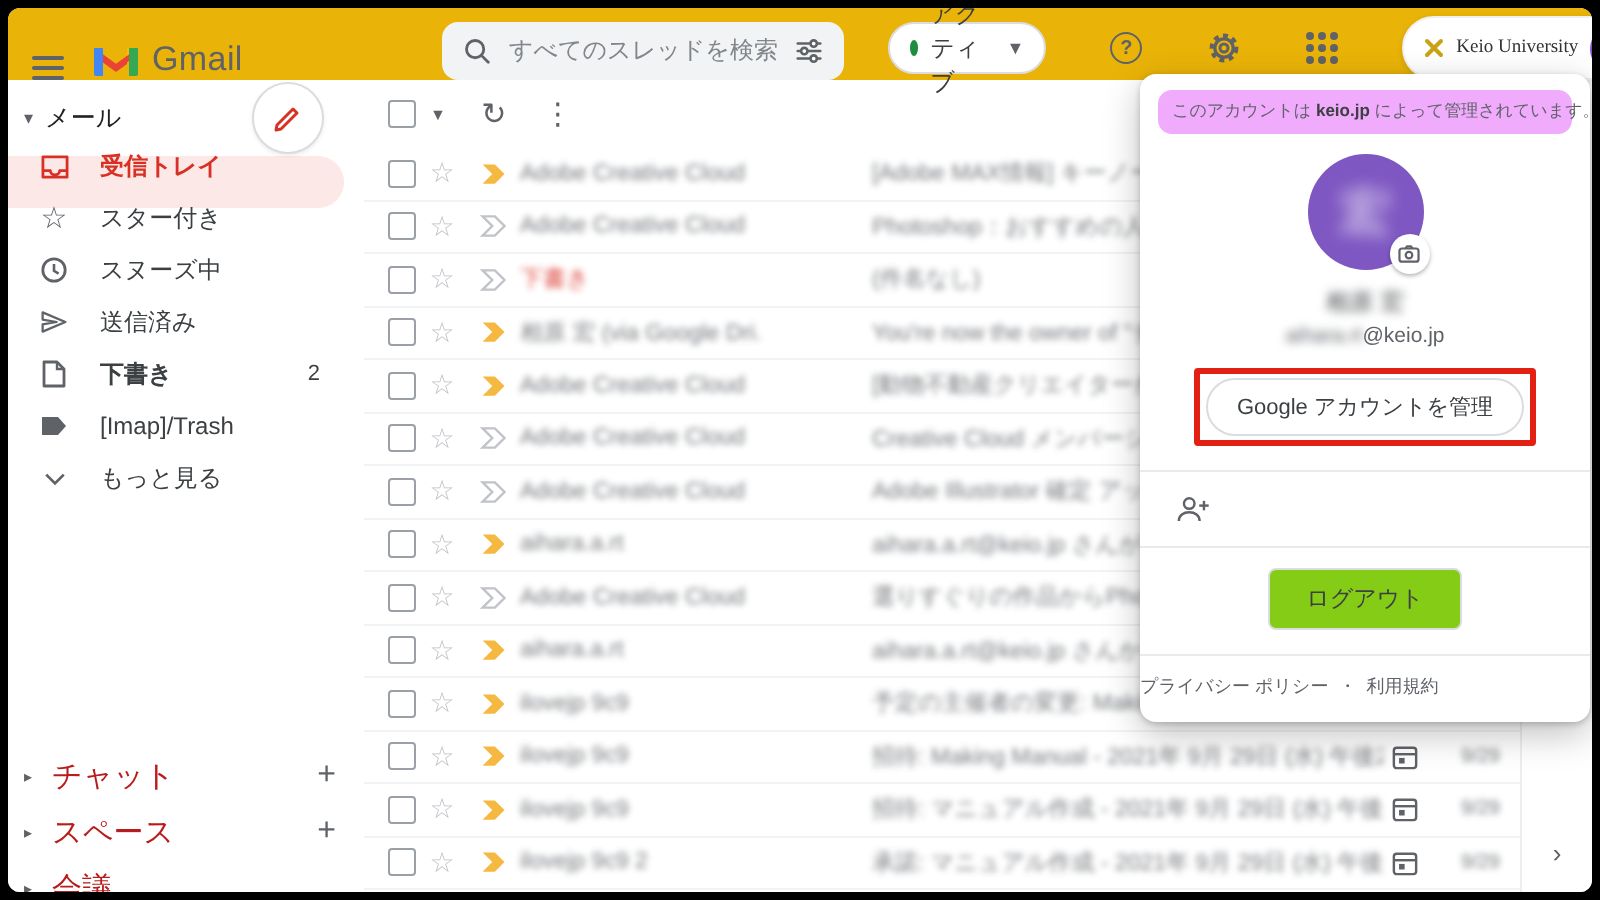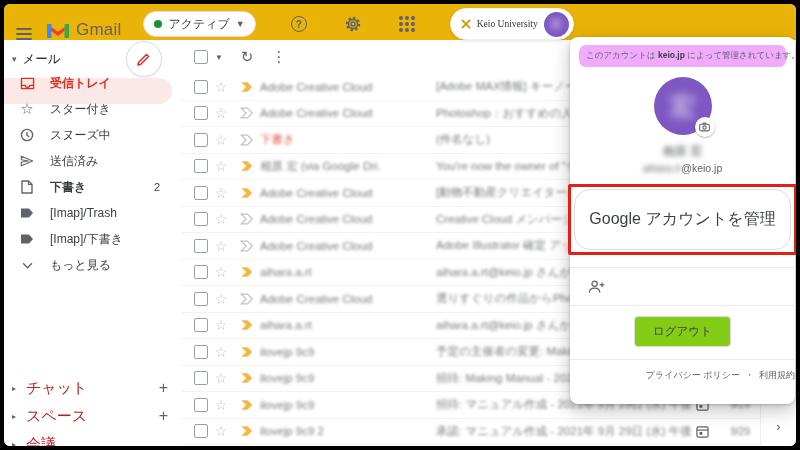--- a/index.html
+++ b/index.html
@@ -77,26 +77,26 @@
   .pav-wrap { display:flex; justify-content:center; margin-top:10px; position:relative; }
   .avatar-lg { width:58px; height:58px; border-radius:50%; background:#7e57c2; display:flex; align-items:center; justify-content:center; color:#fff; font-size:26px; position:relative; }
   .avatar-lg .glyph { filter:blur(4px); }
   .cam-badge { position:absolute; right:-3px; bottom:-2px; width:20px; height:20px; background:#fff; border-radius:50%; box-shadow:0 1px 2px rgba(0,0,0,.3); display:flex; align-items:center; justify-content:center; color:#5f6368; cursor:pointer; }
   .pname { text-align:center; margin-top:8px; font-size:12px; color:#3c4043; }
   .pname span { filter:blur(2.5px); }
   .pemail { text-align:center; font-size:10.5px; color:#5f6368; margin-top:2px; }
   .pemail .pre { filter:blur(2.5px); }
   .manage-wrap { display:flex; justify-content:center; margin:10px 0 12px; }
   .red-annot { border:3px solid #e22014; border-radius:2px; padding:2px 3px; }
-  .manage-btn { border:1px solid #dadce0; background:#fff; border-radius:16px; padding:19px 14px; font-size:16px; color:#3c4043; cursor:pointer; white-space:nowrap; font-family:inherit; }
+  .manage-btn { border:1px solid #dadce0; background:#fff; border-radius:16px; padding:6px 14px; font-size:11px; color:#3c4043; cursor:pointer; white-space:nowrap; font-family:inherit; }
   .pdiv { height:1px; background:#e8eaed; }
   .addacct { display:flex; align-items:center; gap:12px; padding:11px 18px; cursor:pointer; color:#3c4043; font-size:12px; }
   .logout-wrap { display:flex; justify-content:center; padding:10px 0 12px; }
   .logout-btn { border:1px solid #dadce0; background:#84cc16; border-radius:4px; padding:7px 18px; font-size:11.5px; color:#3c4043; cursor:pointer; font-family:inherit; }
-  .pfoot { border-top:1px solid #e8eaed; padding:9px 0 22px; display:flex; justify-content:flex-end; gap:5px; font-size:9px; color:#5f6368; }
+  .pfoot { border-top:1px solid #e8eaed; padding:9px 0 11px; display:flex; justify-content:flex-start; gap:5px; font-size:9px; color:#5f6368; }
   .pfoot a { color:#5f6368; text-decoration:none; cursor:pointer; }
 </style>
 </head>
 <body>
 
 <div class="frame">
 <div class="app">
 
   <div class="header">
     <div class="hamburger">
@@ -106,20 +106,37 @@
         </div>
     <div class="gmail-logo">
       <svg viewBox="0 0 24 18">
         <path fill="#ea4335" d="M1 3 L12 11 L23 3 L23 7 L12 15 L1 7 Z"></path>
         <path fill="#fbbc04" d="M17.5 3 L23 3 L23 7 L17.5 11 Z"></path>
         <path fill="#4285f4" d="M1 3 h4.5 v14 H2.3 A1.3 1.3 0 0 1 1 15.7 Z"></path>
         <path fill="#34a853" d="M18.5 3 H23 v12.7 A1.3 1.3 0 0 1 21.7 17 H18.5 Z"></path>
         <path fill="#ea4335" d="M5.5 6.2 L12 11 L18.5 6.2 L18.5 9.5 L12 14.3 L5.5 9.5 Z"></path>
       </svg>
       <span class="gmail-word">Gmail</span>
+    </div>
+    <div class="search-wrap">
+      <svg width="15" height="15" viewBox="0 0 16 16">
+            <circle cx="7" cy="7" r="4.6" fill="none" stroke="#5f6368" stroke-width="1.5"></circle>
+            <line x1="10.6" y1="10.6" x2="14" y2="14" stroke="#5f6368" stroke-width="1.5" stroke-linecap="round"></line>
+          </svg>
+      <span class="ph">すべてのスレッドを検索</span>
+      <svg width="15" height="15" viewBox="0 0 16 16">
+            <g stroke="#5f6368" stroke-width="1.4" stroke-linecap="round">
+              <line x1="2" y1="4" x2="14" y2="4"></line>
+              <line x1="2" y1="8" x2="14" y2="8"></line>
+              <line x1="2" y1="12" x2="14" y2="12"></line>
+              <circle cx="10.5" cy="4" r="1.7" fill="#fff"></circle>
+              <circle cx="5.5" cy="8" r="1.7" fill="#fff"></circle>
+              <circle cx="10.5" cy="12" r="1.7" fill="#fff"></circle>
+            </g>
+          </svg>
     </div>
     <div class="hdr-right">
       <div class="chip">
         <span class="dot"></span>
         <span class="txt">アクティブ</span>
         <span class="car">▼</span>
       </div>
       <div class="hicon">
             <span class="help-c">?</span>
           </div>
@@ -224,29 +241,20 @@
   <div class="sitem">
     <span class="ic">
                 <svg width="14" height="12" viewBox="0 0 14 12">
                   <path d="M1 1.5 h8 l4 4.5 -4 4.5 H1 Z" fill="currentColor"></path>
                 </svg>
               </span>
     <span class="lb">[Imap]/Trash</span>
     <span class="ct"></span>
   </div>
 
-  <div class="sitem">
-    <span class="ic">
-                <svg width="14" height="12" viewBox="0 0 14 12">
-                  <path d="M1 1.5 h8 l4 4.5 -4 4.5 H1 Z" fill="currentColor"></path>
-                </svg>
-              </span>
-    <span class="lb">[Imap]/下書き</span>
-    <span class="ct"></span>
-  </div>
 
   <div class="sitem">
     <span class="ic">
                 <svg width="11" height="7" viewBox="0 0 12 8">
                   <polyline points="1,1.5 6,6.5 11,1.5" fill="none" stroke="currentColor" stroke-width="1.6"></polyline>
                 </svg>
               </span>
     <span class="lb">もっと見る</span>
     <span class="ct"></span>
   </div>

